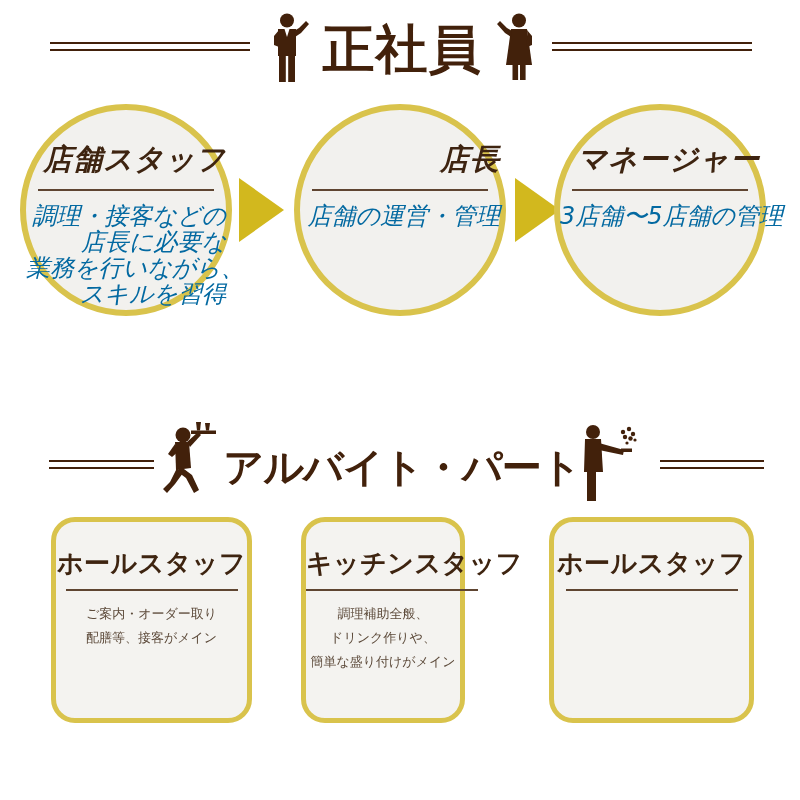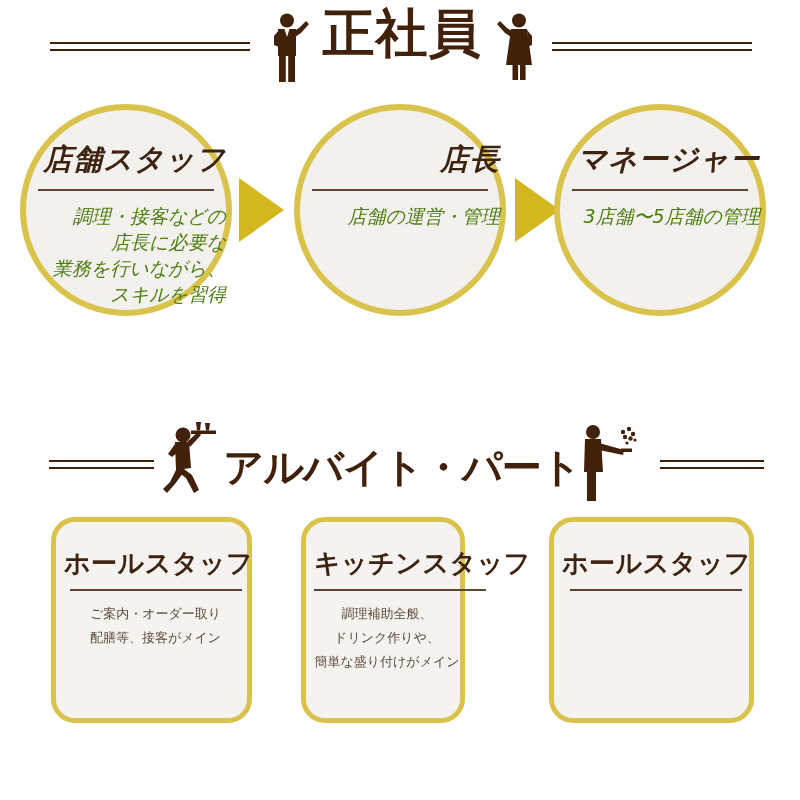--- a/index.html
+++ b/index.html
@@ -19,21 +19,21 @@
     border-bottom:2px solid #42210b;
   }
   .hdr-title {
     position:absolute;
     font-family:"DejaVu Serif","Liberation Serif",serif;
     font-weight:700;
     color:#42210b;
     text-align:center;
     white-space:nowrap;
   }
-  #hdr1-title { left:310px; top:0; width:184px; font-size:52px; line-height:66px; letter-spacing:1px; }
+  #hdr1-title { left:310px; top:16px; width:184px; font-size:52px; line-height:66px; letter-spacing:1px; }
   #hdr2-title { left:222px; top:430px; width:360px; font-size:40px; line-height:74px; letter-spacing:-1px; }
   #hdr1-line-left  { left:50px;  top:42px;  width:200px; }
   #hdr1-line-right { left:552px; top:42px;  width:200px; }
   #hdr2-line-left  { left:49px;  top:460px; width:105px; }
   #hdr2-line-right { left:660px; top:460px; width:104px; }
   .hdr-icon { position:absolute; }
   #man-icon    { left:267px; top:13px; }
   #woman-icon  { left:497px; top:13px; }
   #waiter-icon { left:162px; top:420px; }
   #chef-icon   { left:574px; top:420px; }
@@ -50,40 +50,39 @@
   #circle-1 { left:20px; }
   #circle-2 { left:294px; }
   #circle-3 { left:554px; }
   .c-title {
     margin-top:30px;
     font-size:29px; font-weight:700;
     color:#3e2410; letter-spacing:1px;
     white-space:nowrap;
   }
   .c-rule { width:176px; border-top:2px solid #5f4531; margin:9px auto 0; }
-  .c-body { margin-top:12px; font-size:19px; line-height:26px; color:#4d7c0f; white-space:nowrap; }
+  .c-body { margin-top:12px; font-size:24px; line-height:26px; color:#0369a1; white-space:nowrap; }
   
   .arrow {
     position:absolute; top:178px;
     width:0; height:0;
     border-top:32px solid transparent;
     border-bottom:32px solid transparent;
     border-left:45px solid #d2b81e;
   }
   #arrow-1 { left:239px; }
   #arrow-2 { left:515px; }
   
   .rolebox {
     position:absolute; top:517px;
     height:206px;
     border:5px solid #d9c34c;
     border-radius:24px;
     background:#f4f3f0;
     text-align:center;
-    padding-left:8px;
   }
   #box-1 { left:51px;  width:201px; }
   #box-2 { left:301px; width:164px; }
   #box-3 { left:549px; width:205px; }
   .b-title {
     margin-top:24px;
     font-size:26px; font-weight:700;
     color:#3e2410; letter-spacing:0.5px;
     white-space:nowrap;
   }

